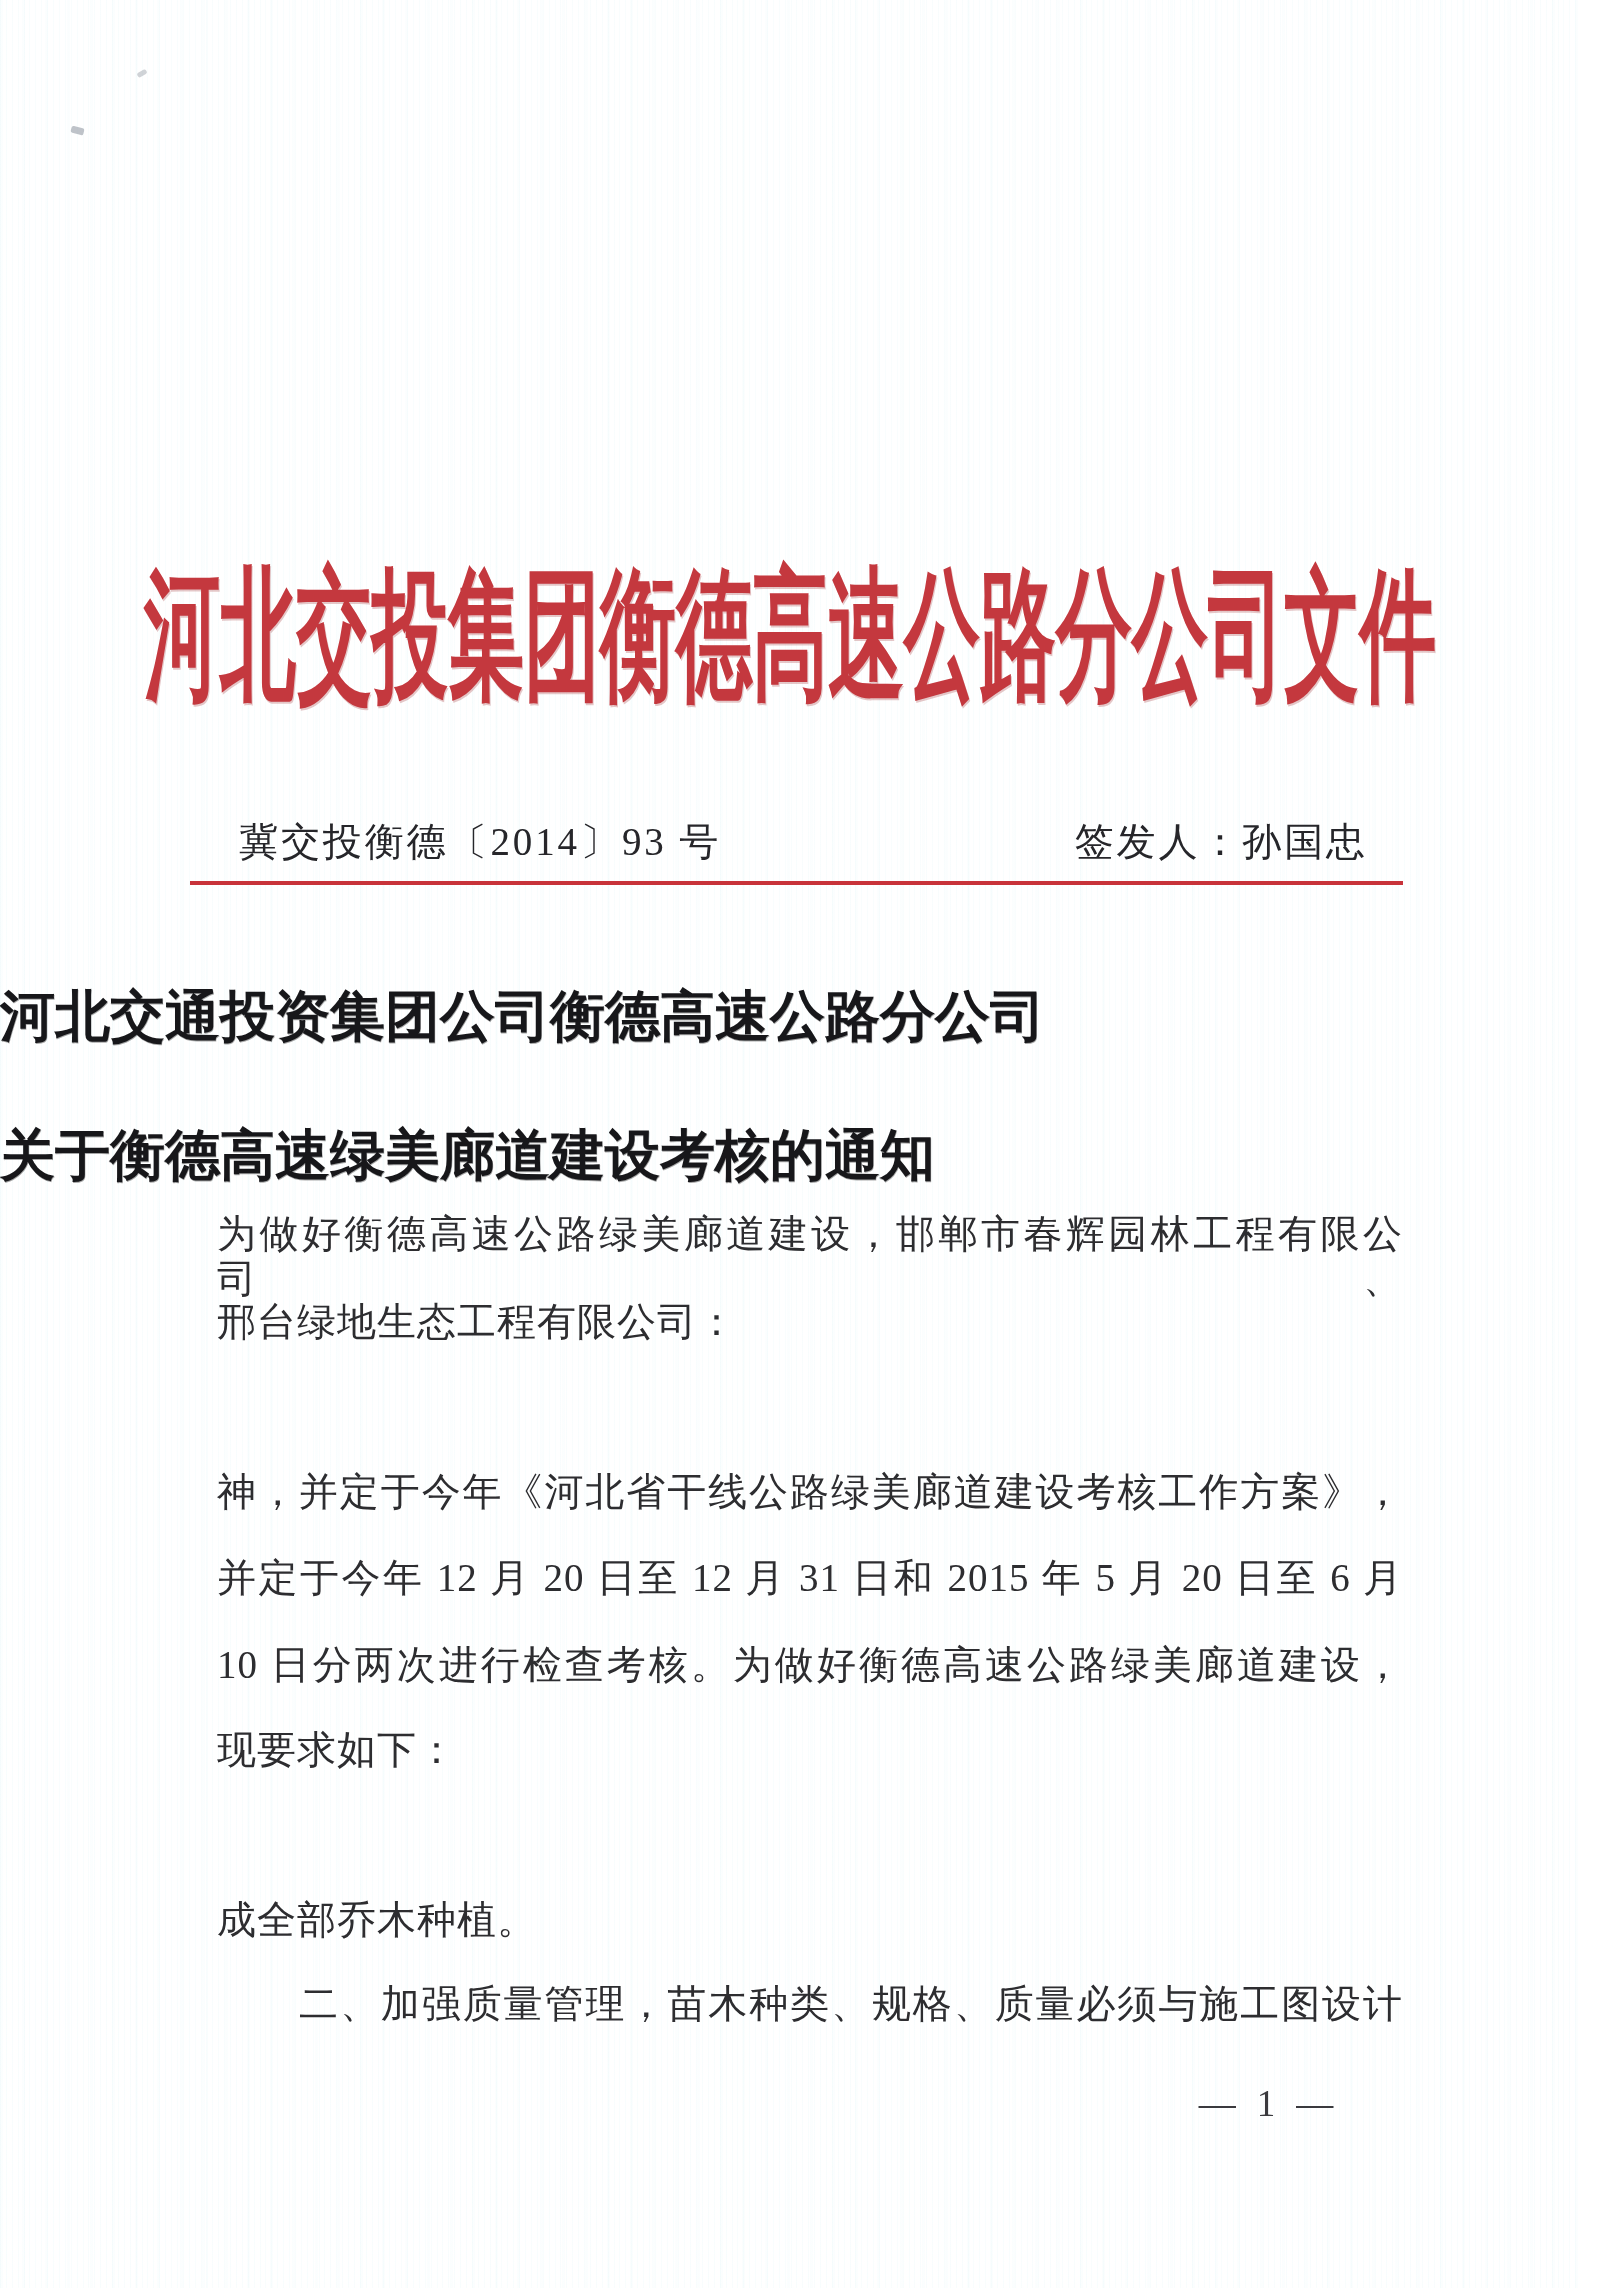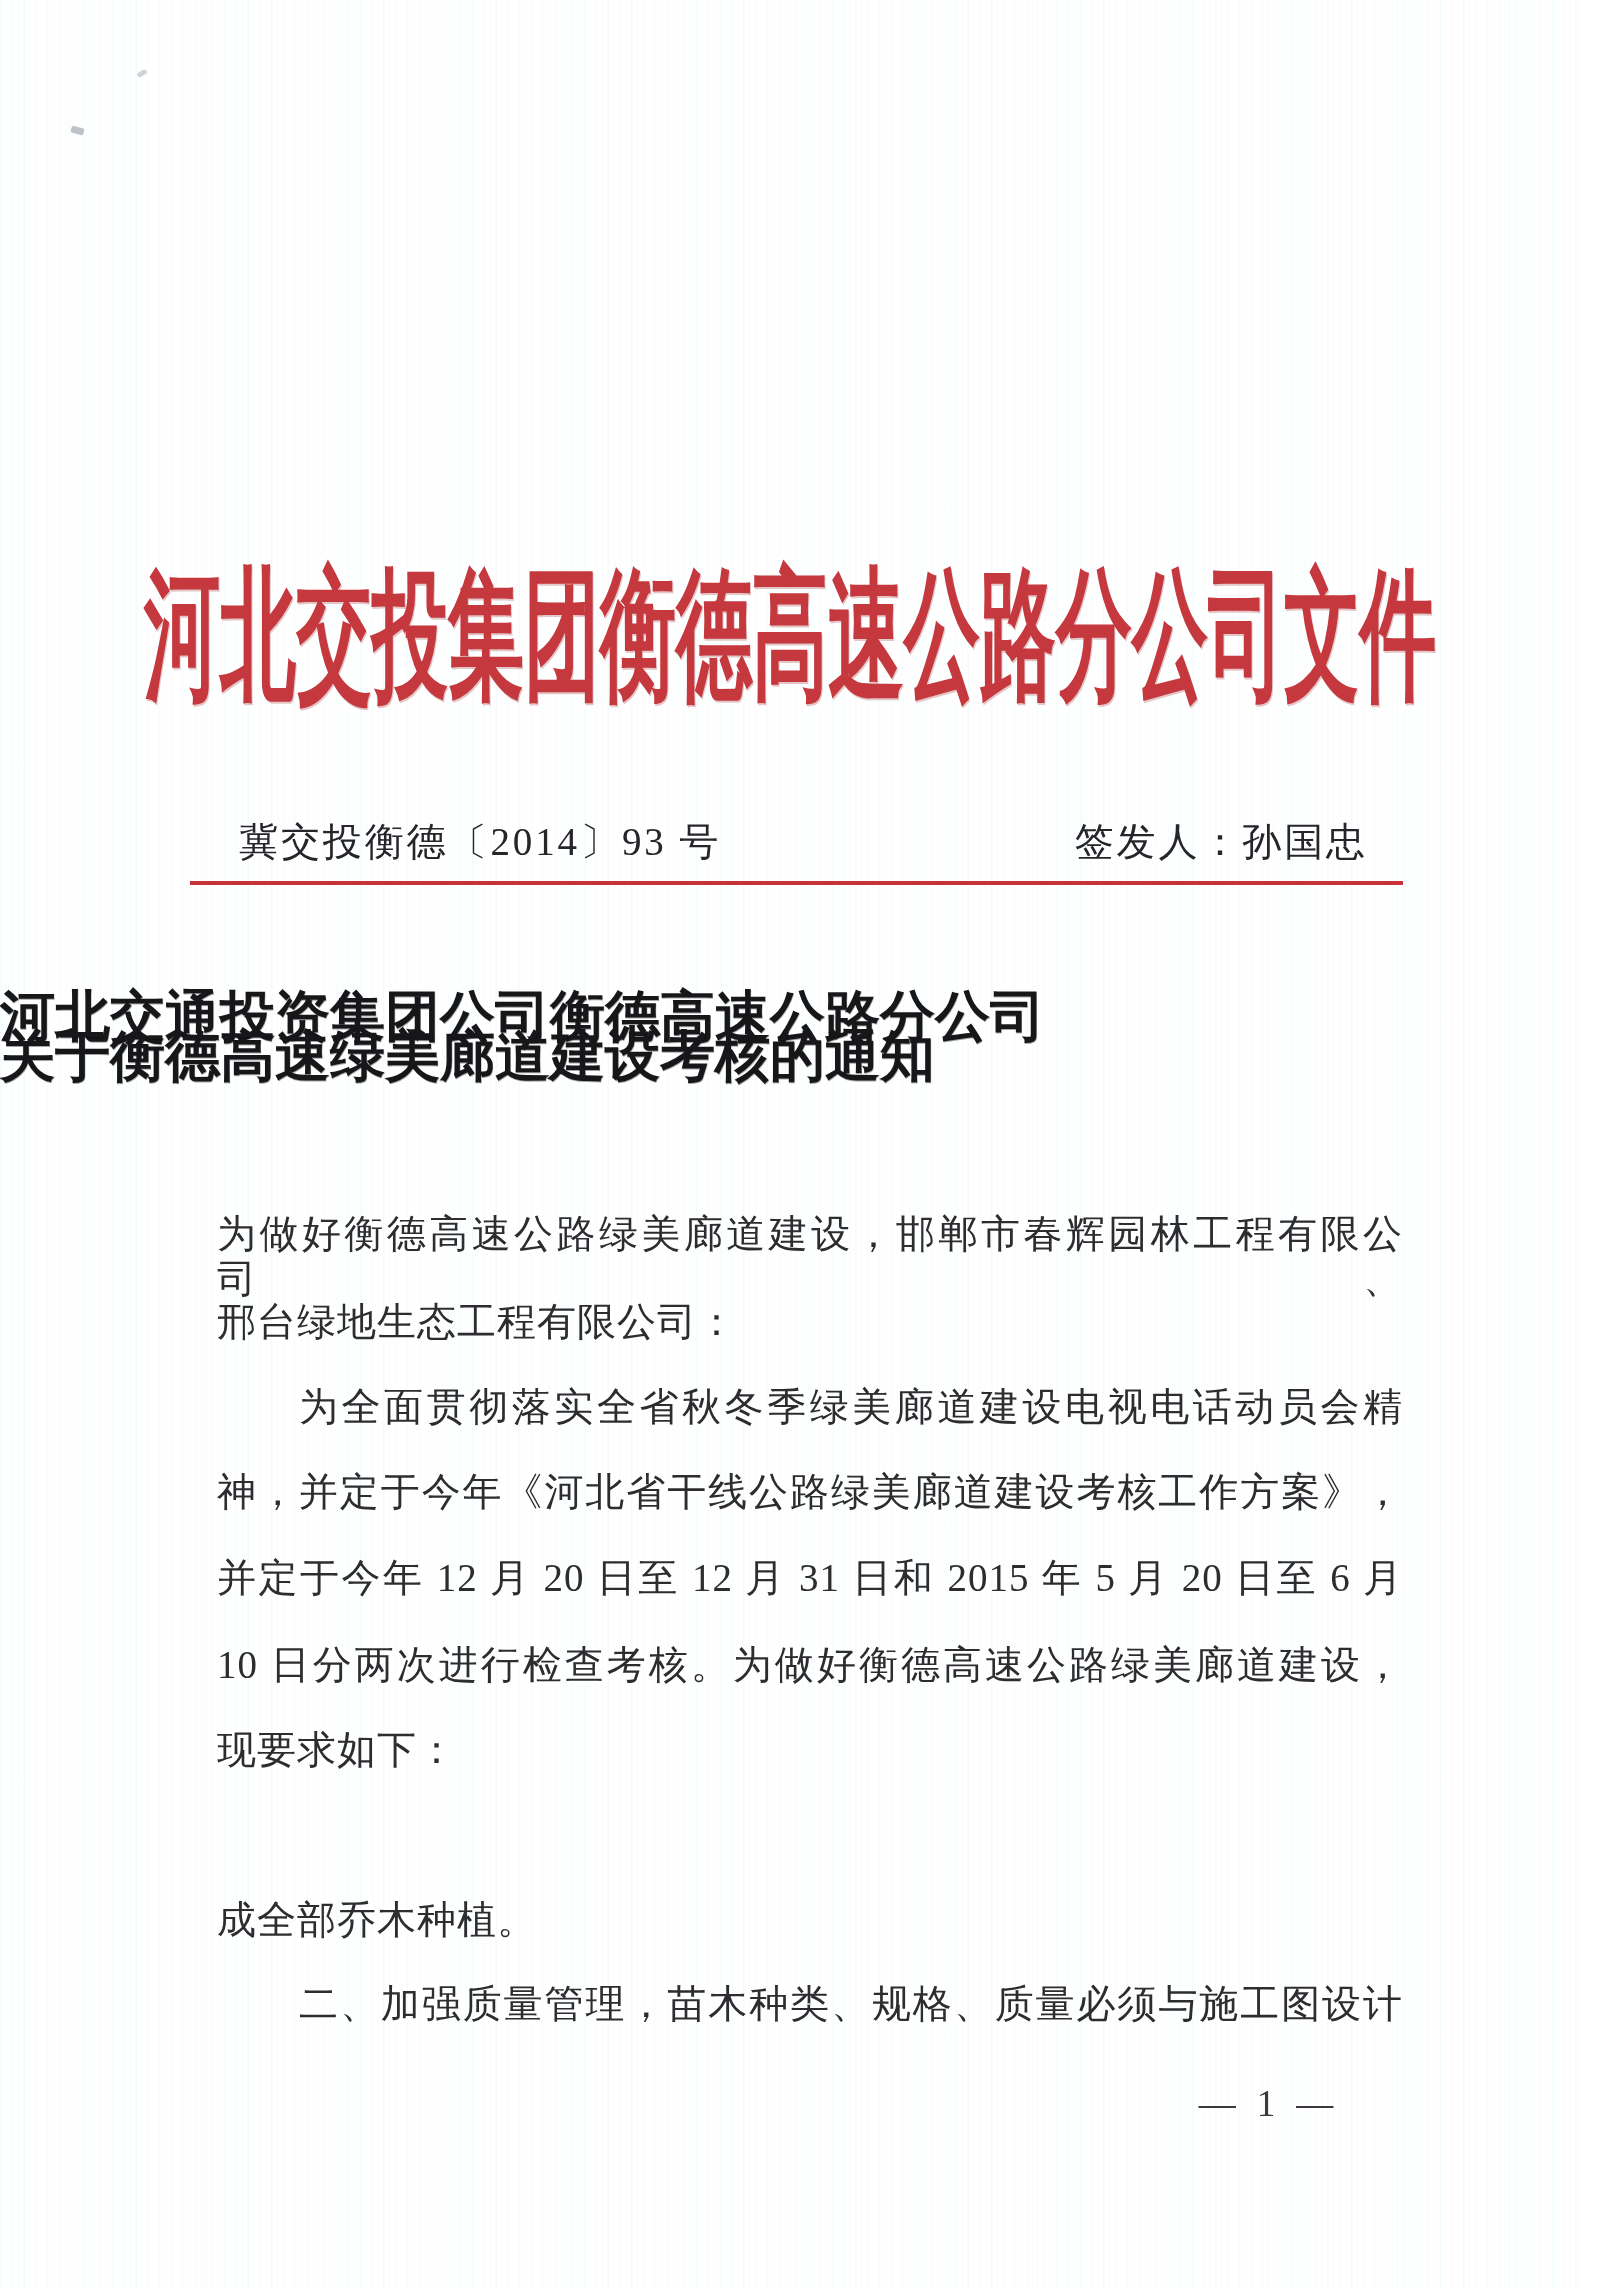--- a/index.html
+++ b/index.html
@@ -85,21 +85,21 @@
     text-align: left;
     font-size: 55px;
     font-weight: bold;
     color: #17171a;
     line-height: 1.15;
     letter-spacing: 0px;
     white-space: nowrap;
     text-shadow: 0.5px 0.5px 0 rgba(0,0,0,0.35);
   }
   .doc-title-1 { top: 985px; }
-  .doc-title-2 { top: 1025px; }
+  .doc-title-2 { top: 1124px; }
 
   
   .body-line {
     position: absolute;
     left: 217px;
     width: 1186px;
     font-size: 39px;
     line-height: 45px;
     color: #2d2d30;
     white-space: nowrap;
@@ -142,21 +142,20 @@
     </span>
   </div>
 
   <div class="red-rule"></div>
 
   <div class="doc-title-line doc-title-1">河北交通投资集团公司衡德高速公路分公司</div>
   <div class="doc-title-line doc-title-2">关于衡德高速绿美廊道建设考核的通知</div>
 
   <div class="body-line fill" style="top:1211px">为做好衡德高速公路绿美廊道建设，邯郸市春辉园林工程有限公司、</div>
   <div class="body-line" style="top:1299px">邢台绿地生态工程有限公司：</div>
-  <div class="body-line fill indent" style="top:1384px">为全面贯彻落实全省秋冬季绿美廊道建设电视电话动员会精</div>
   <div class="body-line fill" style="top:1469px">神，并定于今年《河北省干线公路绿美廊道建设考核工作方案》，</div>
   <div class="body-line fill" style="top:1555px">并定于今年 12 月 20 日至 12 月 31 日和 2015 年 5 月 20 日至 6 月</div>
   <div class="body-line fill" style="top:1642px">10 日分两次进行检查考核。为做好衡德高速公路绿美廊道建设，</div>
   <div class="body-line" style="top:1727px">现要求如下：</div>
   <div class="body-line" style="top:1897px">成全部乔木种植。</div>
   <div class="body-line fill indent" style="top:1981px">二、加强质量管理，苗木种类、规格、质量必须与施工图设计</div>
 
   <div class="page-number">— 1 —</div>
 
 </div>

